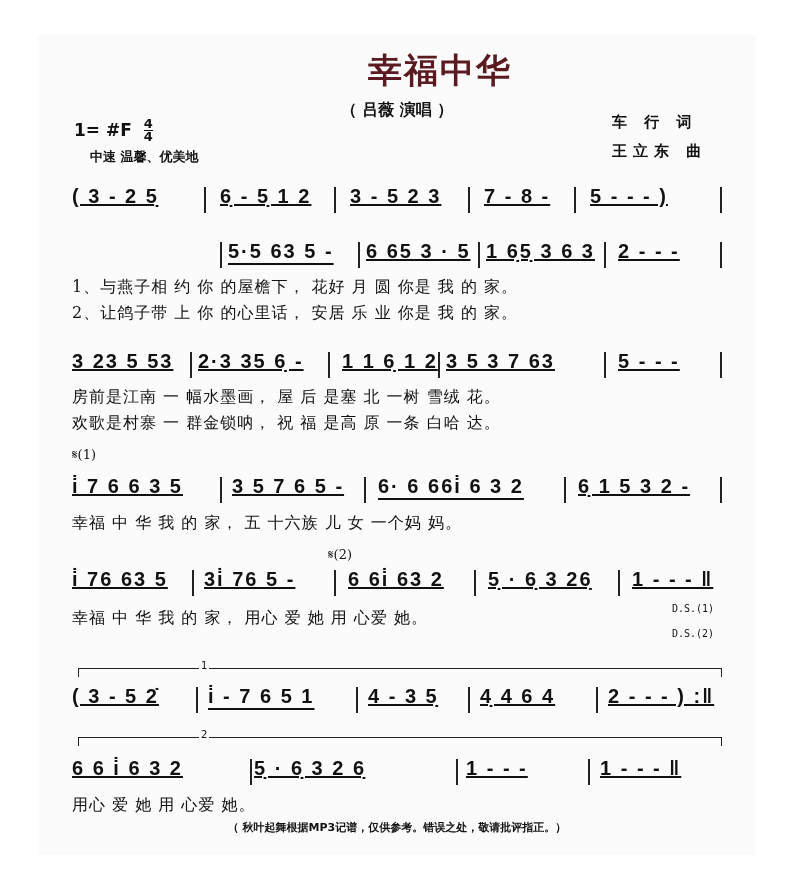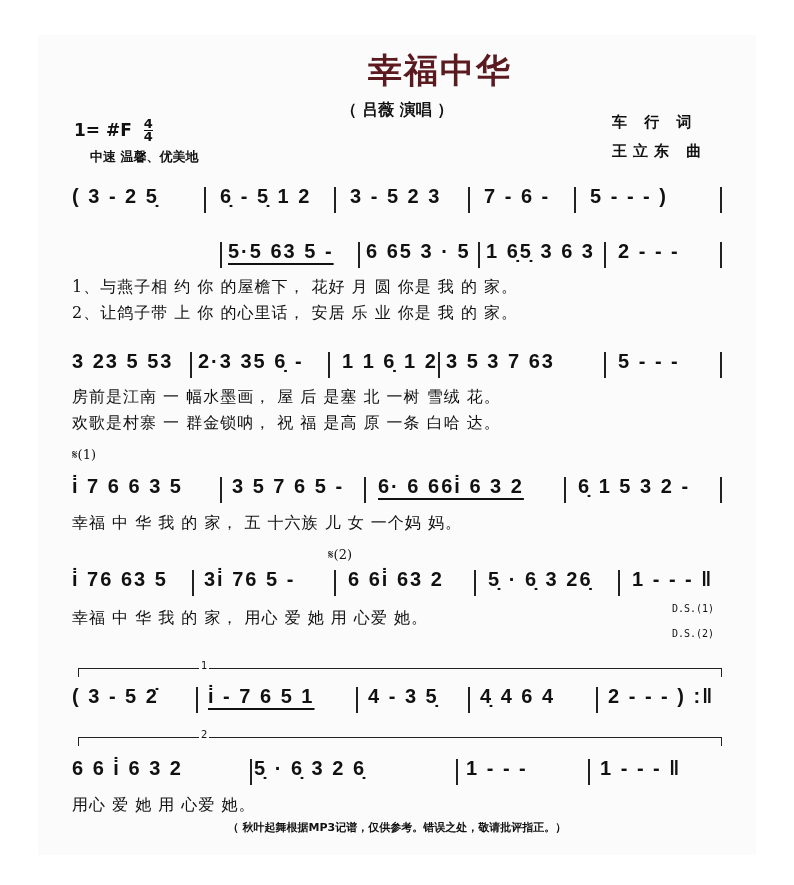--- a/index.html
+++ b/index.html
@@ -9,21 +9,21 @@
   .abs { position:absolute; white-space:nowrap; }
   .title { left:0; width:794px; top:48px; text-align:center; font-size:34px; font-weight:bold; color:#5a1a1f; letter-spacing:2px;margin-left:43px; }
   .singer { left:0; width:794px; top:100px; text-align:center; font-size:16px; font-weight:bold; }
   .key { left:74px; top:118px; font-size:17px; font-weight:bold; }
   .tsig { display:inline-block; vertical-align:middle; text-align:center; font-size:13px; line-height:12px; margin-left:6px; }
   .tsig span { display:block; }
   .tsig .num { border-bottom:1.5px solid #111; }
   .tempo { left:74px; top:148px; font-size:13px; font-weight:bold;margin-left:16px; }
   .credit { left:612px; font-size:15px; font-weight:bold; letter-spacing:6px; }
   .row { position:absolute; left:72px; width:660px; height:30px; font-family:"Liberation Sans", sans-serif; font-weight:bold; font-size:20px; }
-  .seg { position:absolute; top:0; white-space:nowrap; letter-spacing:2px; }
+  .seg { position:absolute; top:0; white-space:nowrap; letter-spacing:2px;text-decoration:underline; }
   .bar { position:absolute; top:2px; width:2px; height:26px; background:#222; }
   .lyric { position:absolute; left:72px; font-family:"DejaVu Serif", serif; font-size:16px; white-space:nowrap; letter-spacing:1px; }
   .u { text-decoration:underline; text-underline-offset:5px; }
   .segno { position:absolute; font-size:13px; font-family:"DejaVu Serif", serif; }
   .volta { position:absolute; border-top:1.5px solid #222; border-left:1.5px solid #222; border-right:1.5px solid #222; height:8px; }
   .volta span { position:absolute; top:-9px; font-size:10px; background:#fbfbfb; padding:0 2px; }
   .note { position:absolute; left:0; width:794px; top:820px; text-align:center; font-size:11px; font-weight:bold; }
   .ds { position:absolute; left:672px; font-family:"DejaVu Sans Mono", monospace; font-size:10px; }
 </style>
 </head>
@@ -44,21 +44,21 @@
 <div class="abs credit" style="top:113px">车 行 词</div>
 <div class="abs credit" style="top:142px">王立东 曲</div>
 
 <div class="row" style="top:185px">
   <span class="seg" style="left:0">( 3 - 2 5̣</span>
   <span class="bar" style="left:132px"></span>
   <span class="seg" style="left:148px">6̣ - 5̣ 1 2</span>
   <span class="bar" style="left:262px"></span>
   <span class="seg" style="left:278px">3 - 5 2 3</span>
   <span class="bar" style="left:396px"></span>
-  <span class="seg" style="left:412px">7 - 6 -</span>
+  <span class="seg" style="left:412px">7 - 8 -</span>
   <span class="bar" style="left:502px"></span>
   <span class="seg" style="left:518px">5 - - - )</span>
   <span class="bar" style="left:648px"></span>
 </div>
 
 <div class="row" style="top:240px">
   <span class="bar" style="left:148px"></span>
   <span class="seg u" style="left:156px">5·5 63 5 -</span>
   <span class="bar" style="left:286px"></span>
   <span class="seg" style="left:294px">6 65 3 · 5</span>

